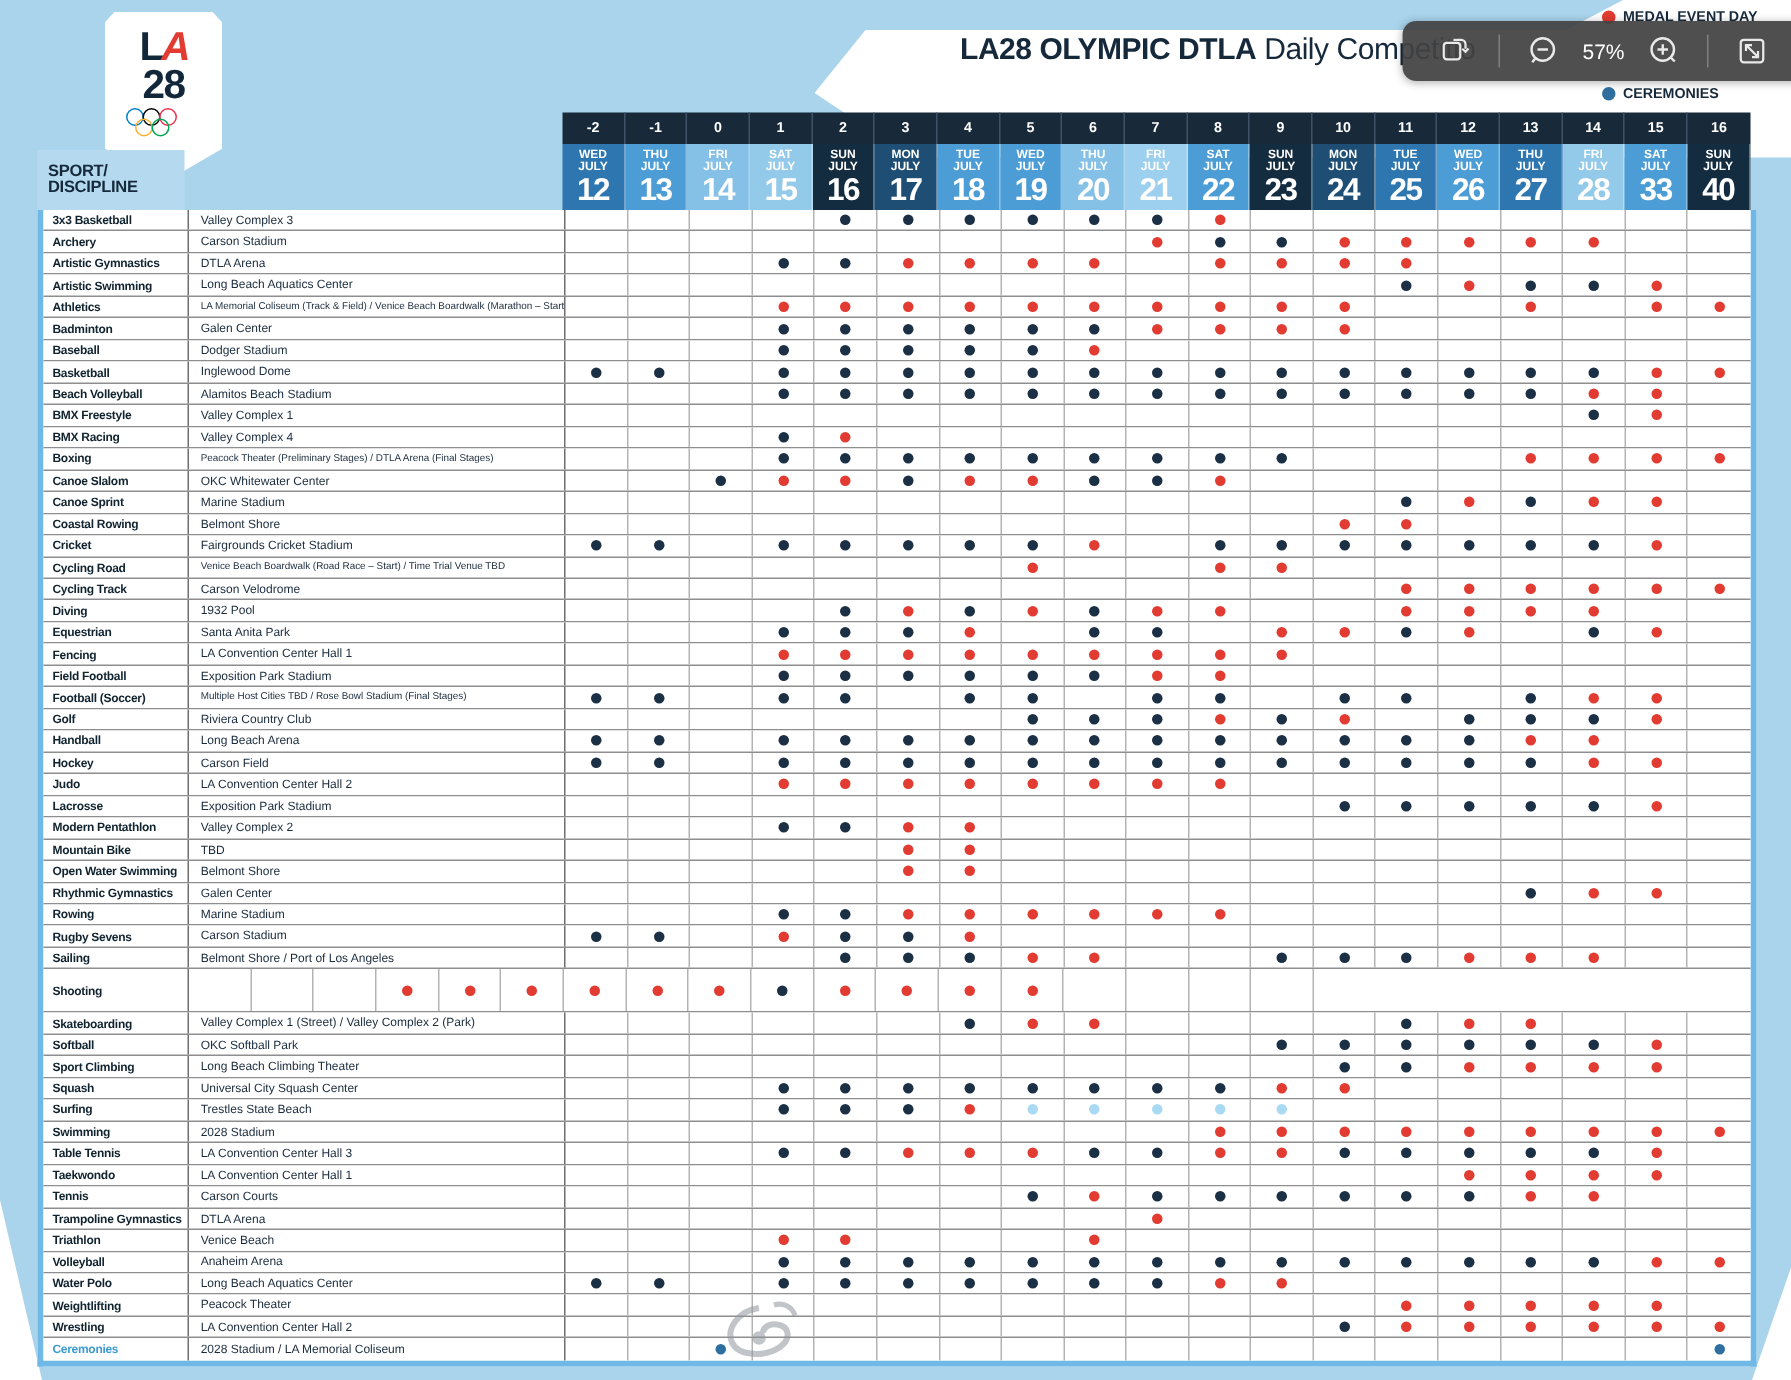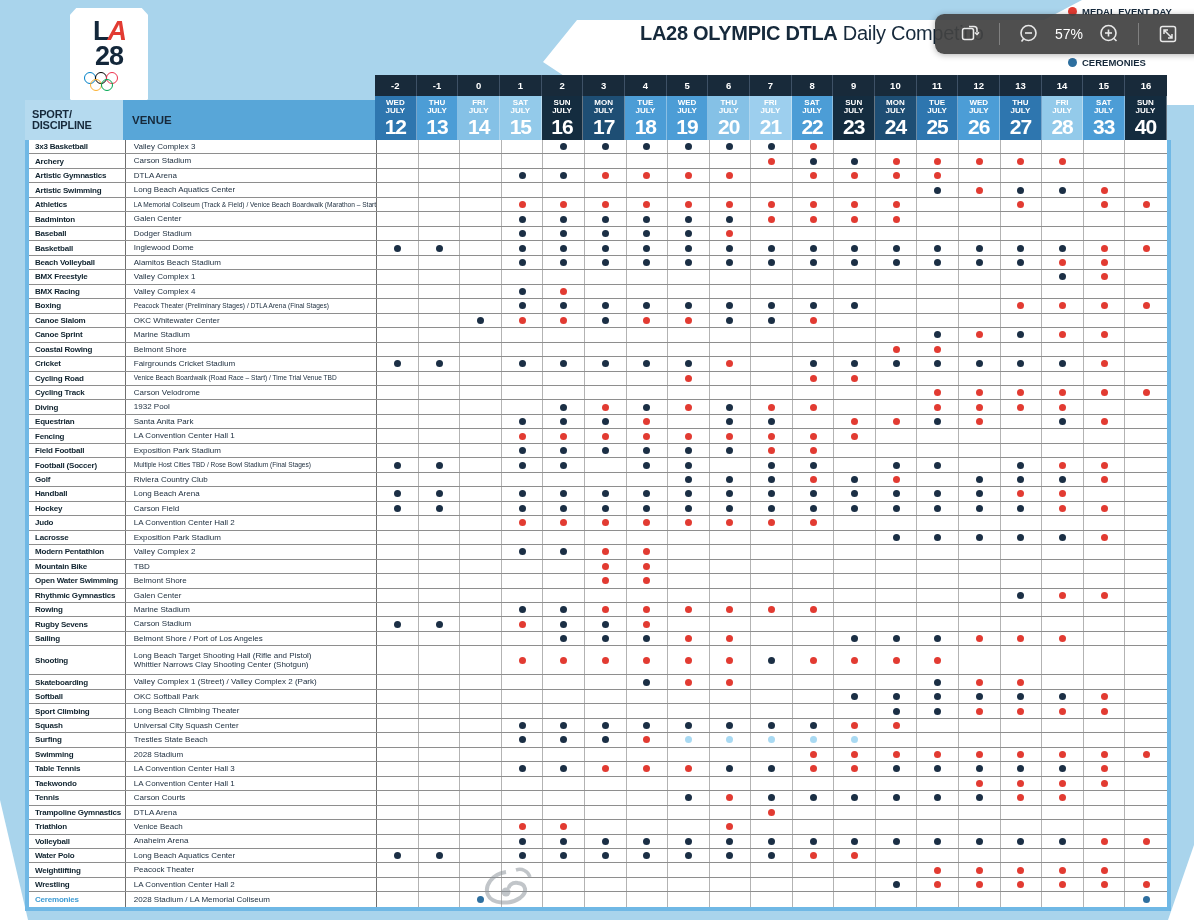--- a/index.html
+++ b/index.html
@@ -254,21 +254,20 @@
         <span class="num">33</span>
       </div>
       <div class="datecell" style="background: rgb(20, 44, 63);">
         <span class="dow">SUN</span>
         <span class="mon">JULY</span>
         <span class="num">40</span>
       </div>
     </div>
   <div class="lefthead">
     <div class="lh-sport">SPORT/ DISCIPLINE</div>
-    <div class="lh-venue">VENUE</div>
   </div>
   <div class="tbody">
       <div class="trow">
         <div class="c-sport">3x3 Basketball</div>
         <div class="c-venue">
           <span>Valley Complex 3</span>
         </div>
         <div class="c-day"></div>
         <div class="c-day"></div>
         <div class="c-day"></div>
@@ -1726,24 +1725,20 @@
           <span class="dot" style="background: rgb(226, 59, 50);"></span>
         </div>
         <div class="c-day">
           <span class="dot" style="background: rgb(226, 59, 50);"></span>
         </div>
         <div class="c-day"></div>
         <div class="c-day"></div>
       </div>
       <div class="trow tall">
         <div class="c-sport">Shooting</div>
-        <div class="c-venue">
-          <span>Long Beach Target Shooting Hall (Rifle and Pistol)</span>
-          <span>Whittier Narrows Clay Shooting Center (Shotgun)</span>
-        </div>
         <div class="c-day"></div>
         <div class="c-day"></div>
         <div class="c-day"></div>
         <div class="c-day">
           <span class="dot" style="background: rgb(226, 59, 50);"></span>
         </div>
         <div class="c-day">
           <span class="dot" style="background: rgb(226, 59, 50);"></span>
         </div>
         <div class="c-day">

